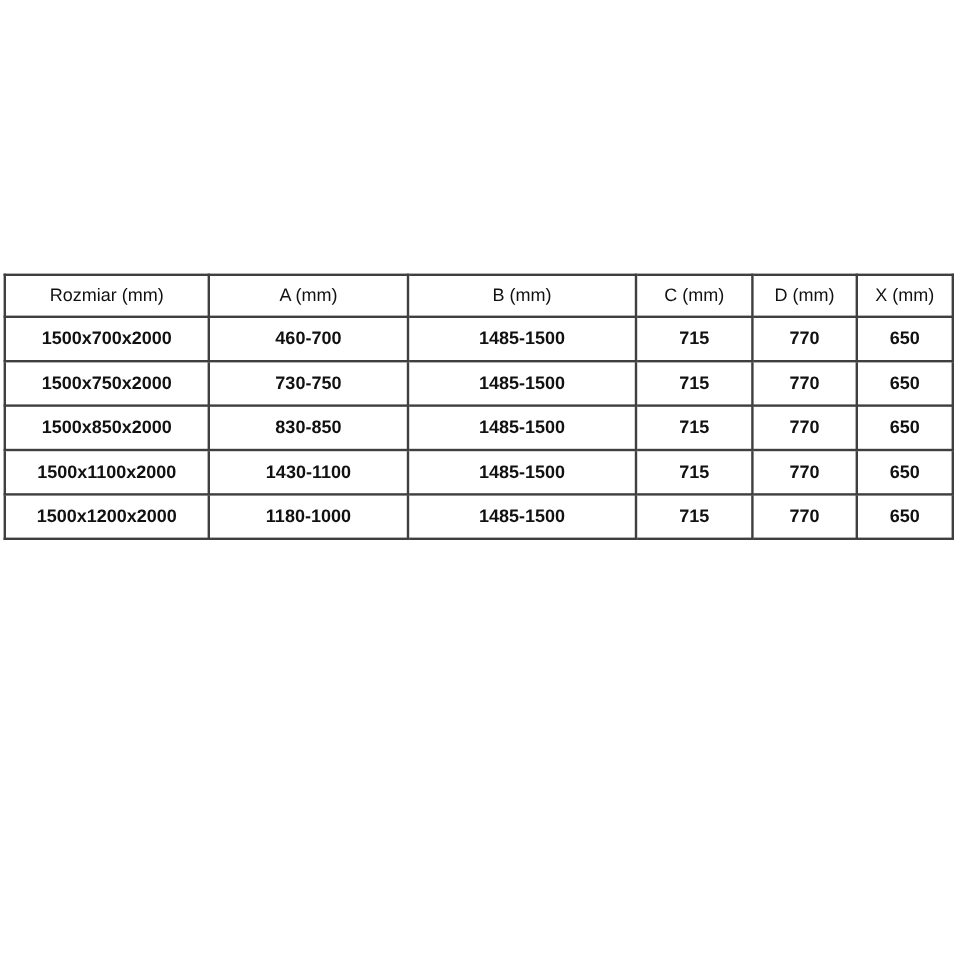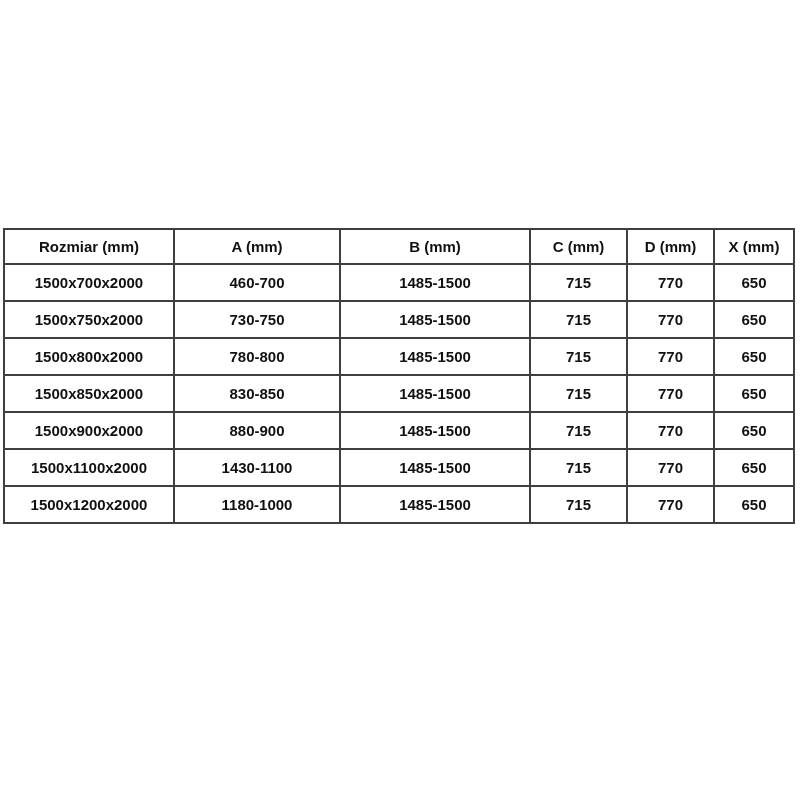--- a/index.html
+++ b/index.html
@@ -26,21 +26,21 @@
     border: 2px solid #3f3f3f;
     text-align: center;
     vertical-align: middle;
     color: #111111;
     font-size: 15px;
     padding: 0;
     overflow: hidden;
     white-space: nowrap;
   }
   table.spec-table th {
-    font-weight: bold;
+    font-weight: normal;
     height: 33px;
   }
   table.spec-table td {
     font-weight: bold;
     height: 35px;
   }
 </style>
 </head>
 <body>
 
@@ -74,38 +74,22 @@
     </tr>
     <tr>
       <td>1500x750x2000</td>
       <td>730-750</td>
       <td>1485-1500</td>
       <td>715</td>
       <td>770</td>
       <td>650</td>
     </tr>
     <tr>
-      <td>1500x800x2000</td>
-      <td>780-800</td>
-      <td>1485-1500</td>
-      <td>715</td>
-      <td>770</td>
-      <td>650</td>
-    </tr>
-    <tr>
       <td>1500x850x2000</td>
       <td>830-850</td>
-      <td>1485-1500</td>
-      <td>715</td>
-      <td>770</td>
-      <td>650</td>
-    </tr>
-    <tr>
-      <td>1500x900x2000</td>
-      <td>880-900</td>
       <td>1485-1500</td>
       <td>715</td>
       <td>770</td>
       <td>650</td>
     </tr>
     <tr>
       <td>1500x1100x2000</td>
       <td>1430-1100</td>
       <td>1485-1500</td>
       <td>715</td>

